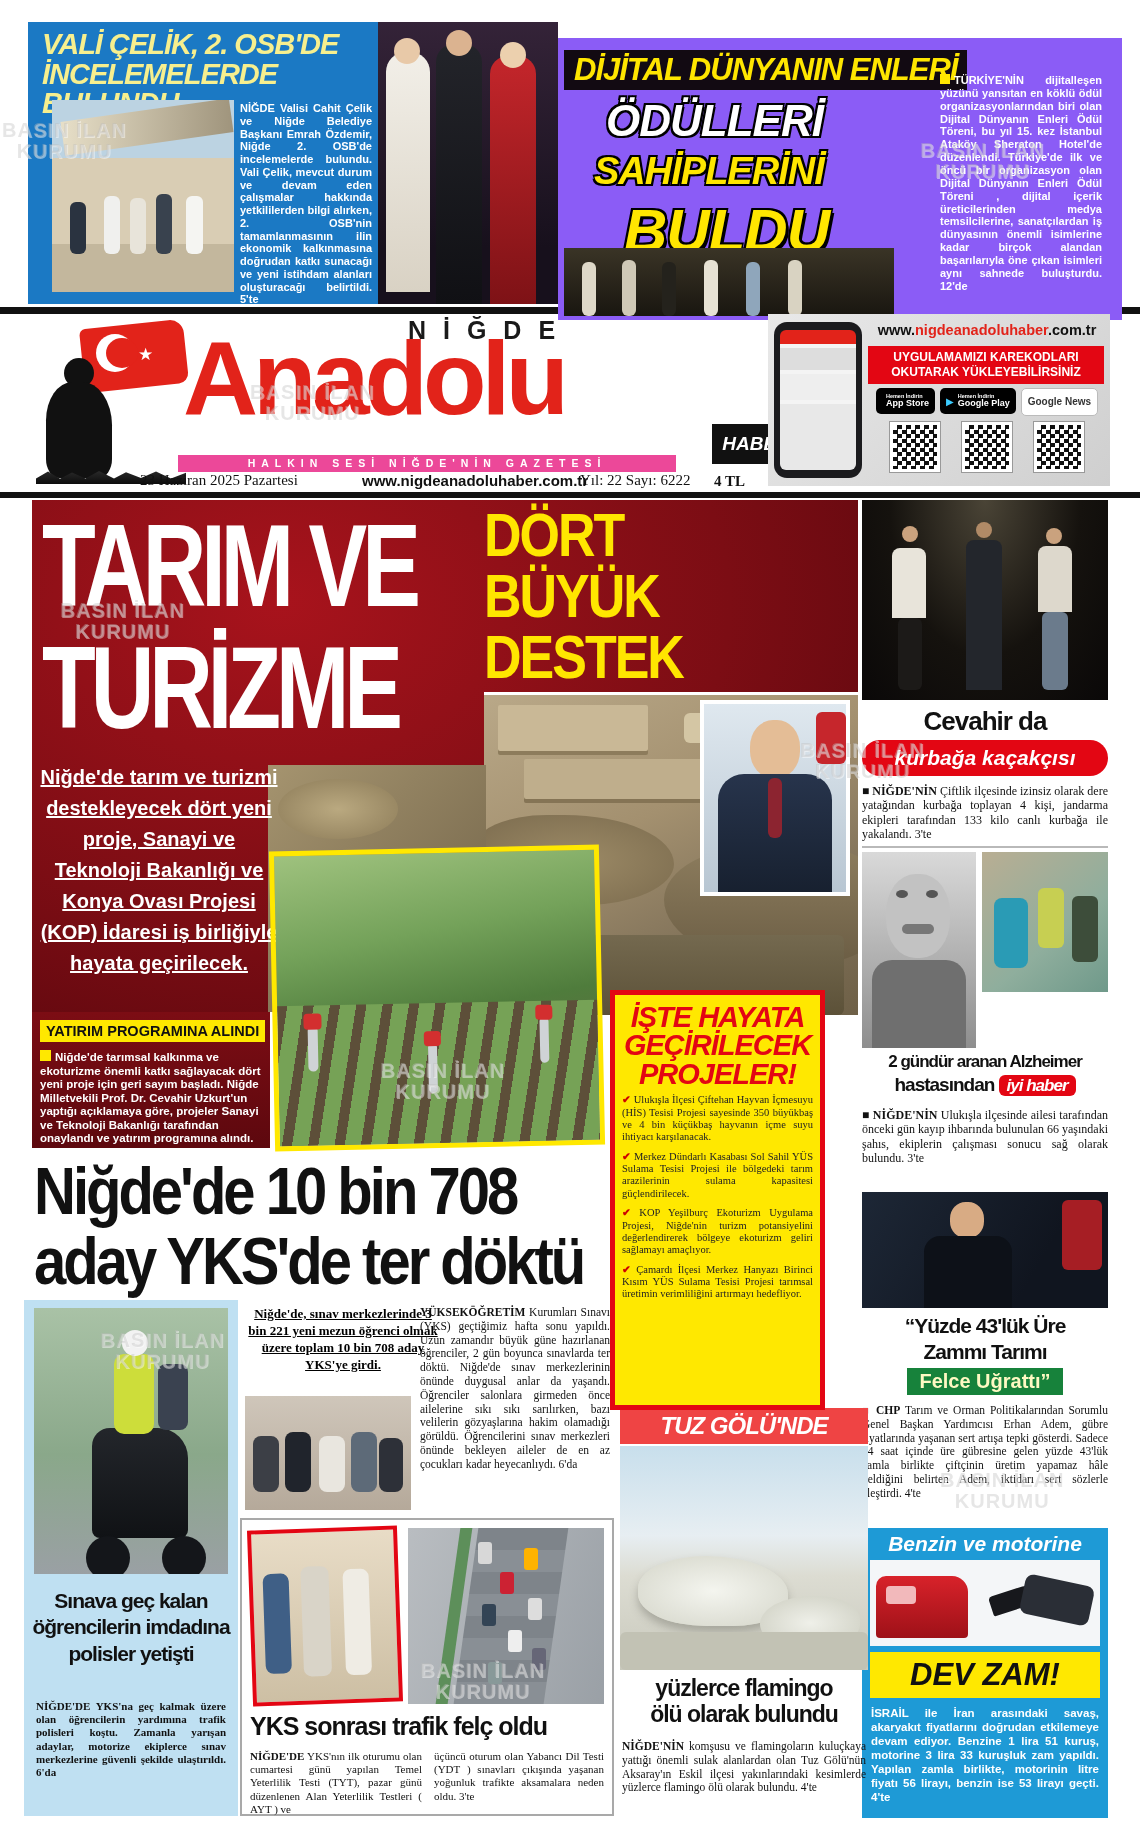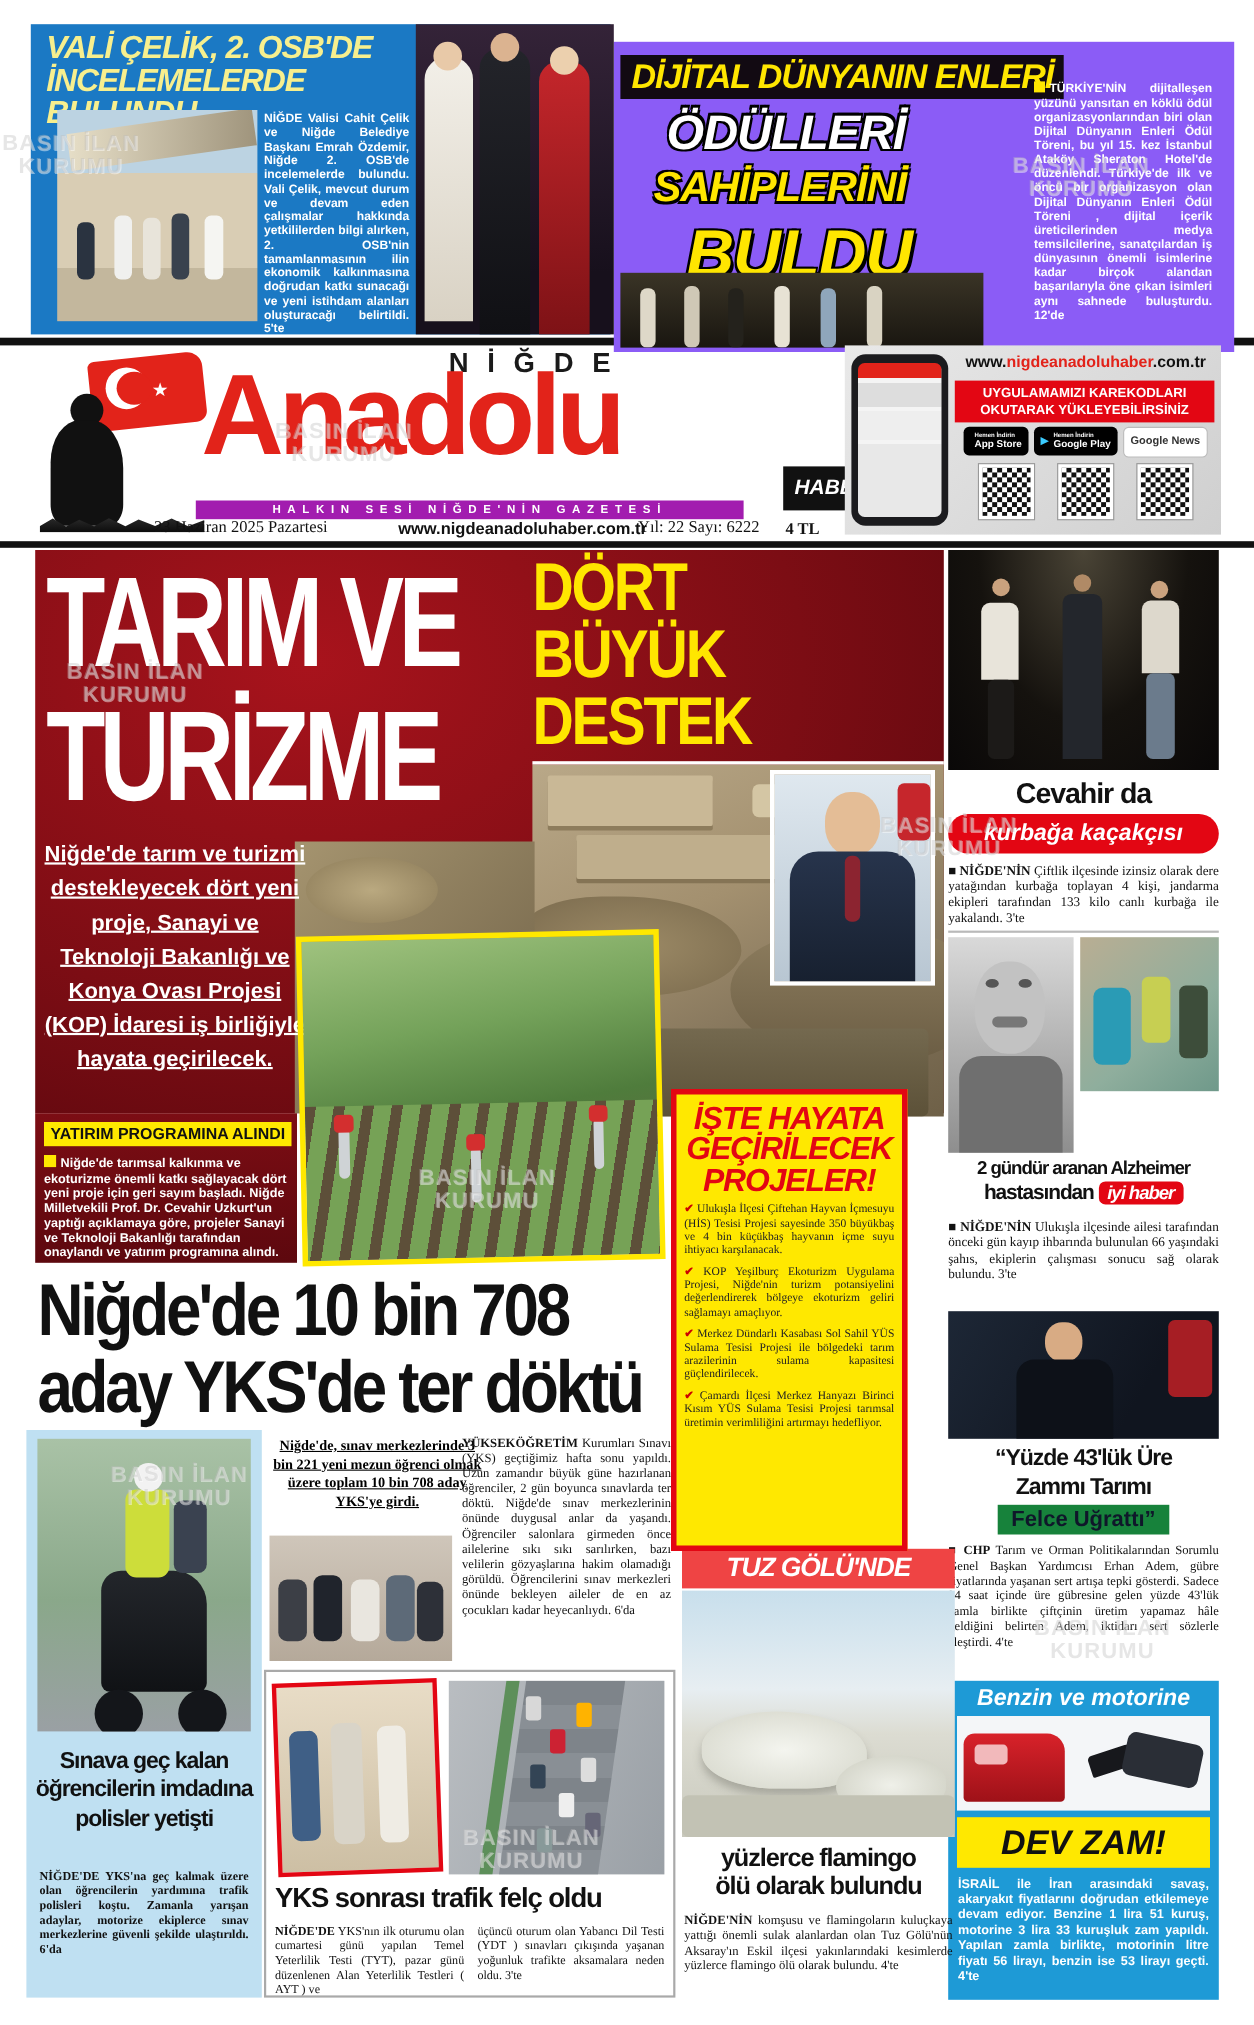--- a/index.html
+++ b/index.html
@@ -32,21 +32,21 @@
   .pbody{position:absolute;left:382px;top:36px;width:162px;color:#fff;font-weight:bold;
          font-size:11px;line-height:1.17;text-align:justify;}
   .rule{position:absolute;left:0;width:1140px;background:#111;}
   
   .city{position:absolute;left:295px;top:316px;width:390px;text-align:center;color:#1a1a1a;
         font-weight:900;font-size:25px;letter-spacing:17px;}
   .logo{position:absolute;left:183px;top:326px;color:#e2231a;font-weight:900;
         font-size:104px;letter-spacing:-5px;line-height:1;}
   .haber{position:absolute;left:676px;top:424px;width:88px;height:40px;background:#111;
          color:#fff;font-weight:900;font-style:italic;font-size:19px;text-align:center;line-height:40px;margin-left:36px;}
-  .tagbar{position:absolute;left:178px;top:455px;width:498px;height:17px;background:#a21caf;
+  .tagbar{position:absolute;left:178px;top:455px;width:498px;height:17px;background:#ec4899;
           color:#fff;font-size:10.5px;letter-spacing:6px;text-align:center;line-height:17px;font-weight:bold;}
   .dl{position:absolute;top:472px;font-size:15px;color:#111;}
   .panel{position:absolute;left:768px;top:314px;width:342px;height:172px;
          background:linear-gradient(135deg,#e9e9e9,#cfcfcf);z-index:1;}
   .panelsite{position:absolute;left:100px;top:8px;width:238px;text-align:center;
              font-weight:bold;font-size:14.5px;color:#111;}
   .redstrip{position:absolute;left:100px;top:32px;width:236px;background:#e30613;color:#fff;
             font-weight:900;font-size:12px;text-align:center;line-height:1.25;padding:4px 0;}
   .badges{position:absolute;left:100px;top:74px;width:238px;display:flex;gap:5px;justify-content:center;}
   .badge{height:26px;background:#000;border-radius:5px;color:#fff;display:flex;align-items:center;
@@ -82,21 +82,21 @@
   .itm{font-family:"Liberation Serif",serif;font-size:10.5px;line-height:1.18;color:#222;
        margin:0 7px 7px;text-align:justify;}
   .chk{color:#c00;font-weight:bold;}
   
   .rc{left:862px;width:246px;}
   .pill{background:#e30613;border-radius:18px;color:#fff;font-weight:900;font-style:italic;
         text-align:center;}
   .hblk{color:#111;font-weight:900;text-align:center;letter-spacing:-1px;}
   .serbody{font-family:"Liberation Serif",serif;font-size:12px;line-height:1.2;color:#111;text-align:justify;}
   .lead{font-weight:bold;}
-  .greenlbl{background:#17823b;color:#0f172a;font-weight:900;padding:2px 12px;display:inline-block;}
+  .greenlbl{background:#17823b;color:#fef9c3;font-weight:900;padding:2px 12px;display:inline-block;}
   .fuelbox{position:absolute;left:862px;top:1528px;width:246px;height:290px;background:#1e9ad6;box-sizing:border-box;}
   .devzam{position:absolute;left:8px;top:124px;width:230px;height:46px;background:#ffe800;
           color:#111;font-weight:900;font-style:italic;font-size:31px;text-align:center;line-height:46px;}
   
   .policecol{left:24px;top:1300px;width:214px;height:516px;background:#bfe0f2;}
   .trafficbox{left:240px;top:1518px;width:374px;height:298px;background:#fff;border:2px solid #a9a9a9;box-sizing:border-box;}
   .flamkick{position:absolute;left:0;top:0;width:248px;height:36px;background:#ef4444;color:#fff;
             font-weight:900;font-style:italic;font-size:24px;text-align:center;line-height:36px;letter-spacing:-1px;}
   .yksH{position:absolute;color:#111;font-weight:900;font-size:58px;letter-spacing:-3px;line-height:1;
         transform:scaleY(1.15);transform-origin:top left;white-space:nowrap;}
@@ -245,22 +245,22 @@
   <div class="ylabel">YATIRIM PROGRAMINA ALINDI</div>
   <div class="redbody"><span style="display:inline-block;width:11px;height:11px;background:#ffe800;margin-right:4px;"></span><span>Niğde'de tarımsal kalkınma ve ekoturizme önemli katkı sağlayacak dört yeni proje için geri sayım başladı. Niğde Milletvekili Prof. Dr. Cevahir Uzkurt'un yaptığı açıklamaya göre, projeler Sanayi ve Teknoloji Bakanlığı tarafından onaylandı ve yatırım programına alındı. 4'te</span></div>
 
   <div class="istebox">
     <div class="istetitle">
       <div>İŞTE HAYATA</div>
       <div>GEÇİRİLECEK</div>
       <div>PROJELER!</div>
     </div>
     <p class="itm"><span class="chk">✔</span> <span>Ulukışla İlçesi Çiftehan Hayvan İçmesuyu (HİS) Tesisi Projesi sayesinde 350 büyükbaş ve 4 bin küçükbaş hayvanın içme suyu ihtiyacı karşılanacak.</span></p>
+    <p class="itm"><span class="chk">✔</span> <span>Merkez Dündarlı Kasabası Sol Sahil YÜS Sulama Tesisi Projesi ile bölgedeki tarım arazilerinin sulama kapasitesi güçlendirilecek.</span></p>
     <p class="itm"><span class="chk">✔</span> <span>KOP Yeşilburç Ekoturizm Uygulama Projesi, Niğde'nin turizm potansiyelini değerlendirerek bölgeye ekoturizm geliri sağlamayı amaçlıyor.</span></p>
-    <p class="itm"><span class="chk">✔</span> <span>Merkez Dündarlı Kasabası Sol Sahil YÜS Sulama Tesisi Projesi ile bölgedeki tarım arazilerinin sulama kapasitesi güçlendirilecek.</span></p>
     <p class="itm"><span class="chk">✔</span> <span>Çamardı İlçesi Merkez Hanyazı Birinci Kısım YÜS Sulama Tesisi Projesi tarımsal üretimin verimliliğini artırmayı hedefliyor.</span></p>
   </div>
 
   <div class="ph rc" style="top:500px;height:200px;background:radial-gradient(ellipse at 50% 0%,#4a4436 0%,#15120e 55%,#0a0808 100%);">
     <div class="figure" style="left:30px;top:48px;width:34px;height:70px;background:#e8e4da;border-radius:8px 8px 0 0;"></div>
     <div class="figure" style="left:36px;top:118px;width:24px;height:72px;background:#1c1a18;"></div>
     <div class="figure" style="left:104px;top:40px;width:36px;height:150px;background:#23262c;border-radius:8px 8px 0 0;"></div>
     <div class="figure" style="left:176px;top:46px;width:34px;height:66px;background:#ddd8cc;border-radius:8px 8px 0 0;"></div>
     <div class="figure" style="left:180px;top:112px;width:26px;height:78px;background:#6b7b8c;"></div>
     <div class="figure" style="left:40px;top:26px;width:16px;height:16px;background:#caa27e;border-radius:50%;"></div>

